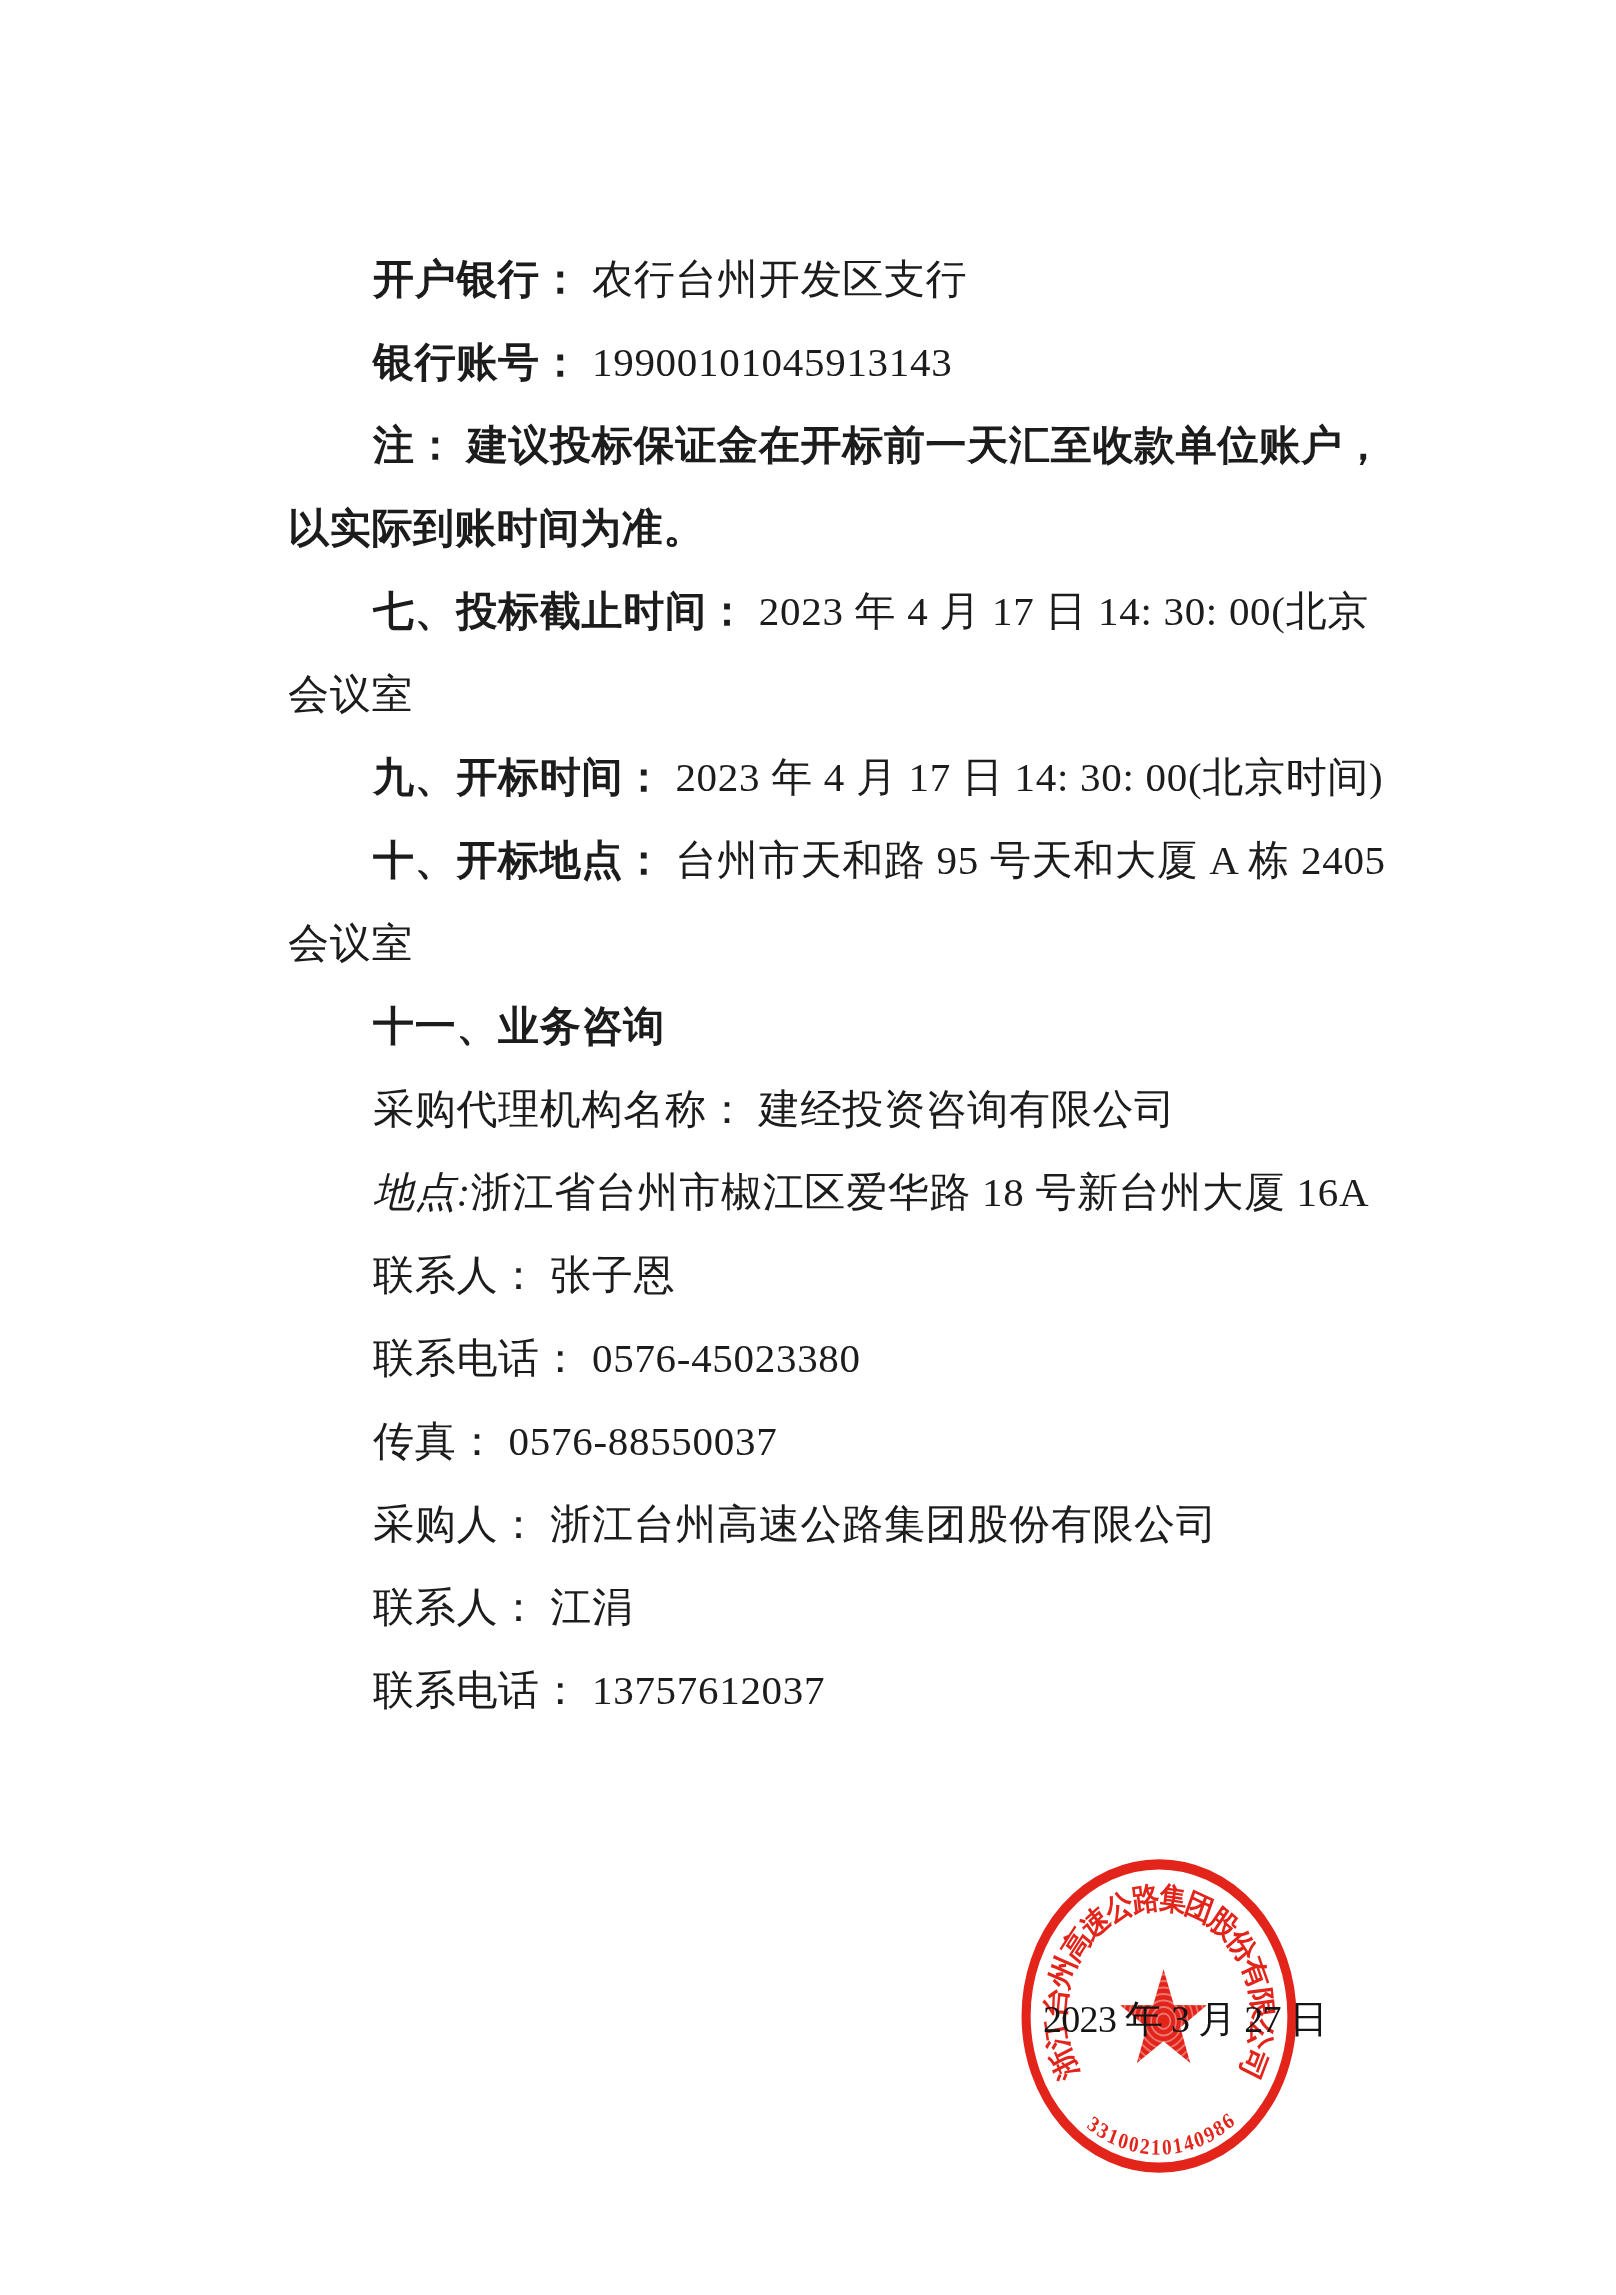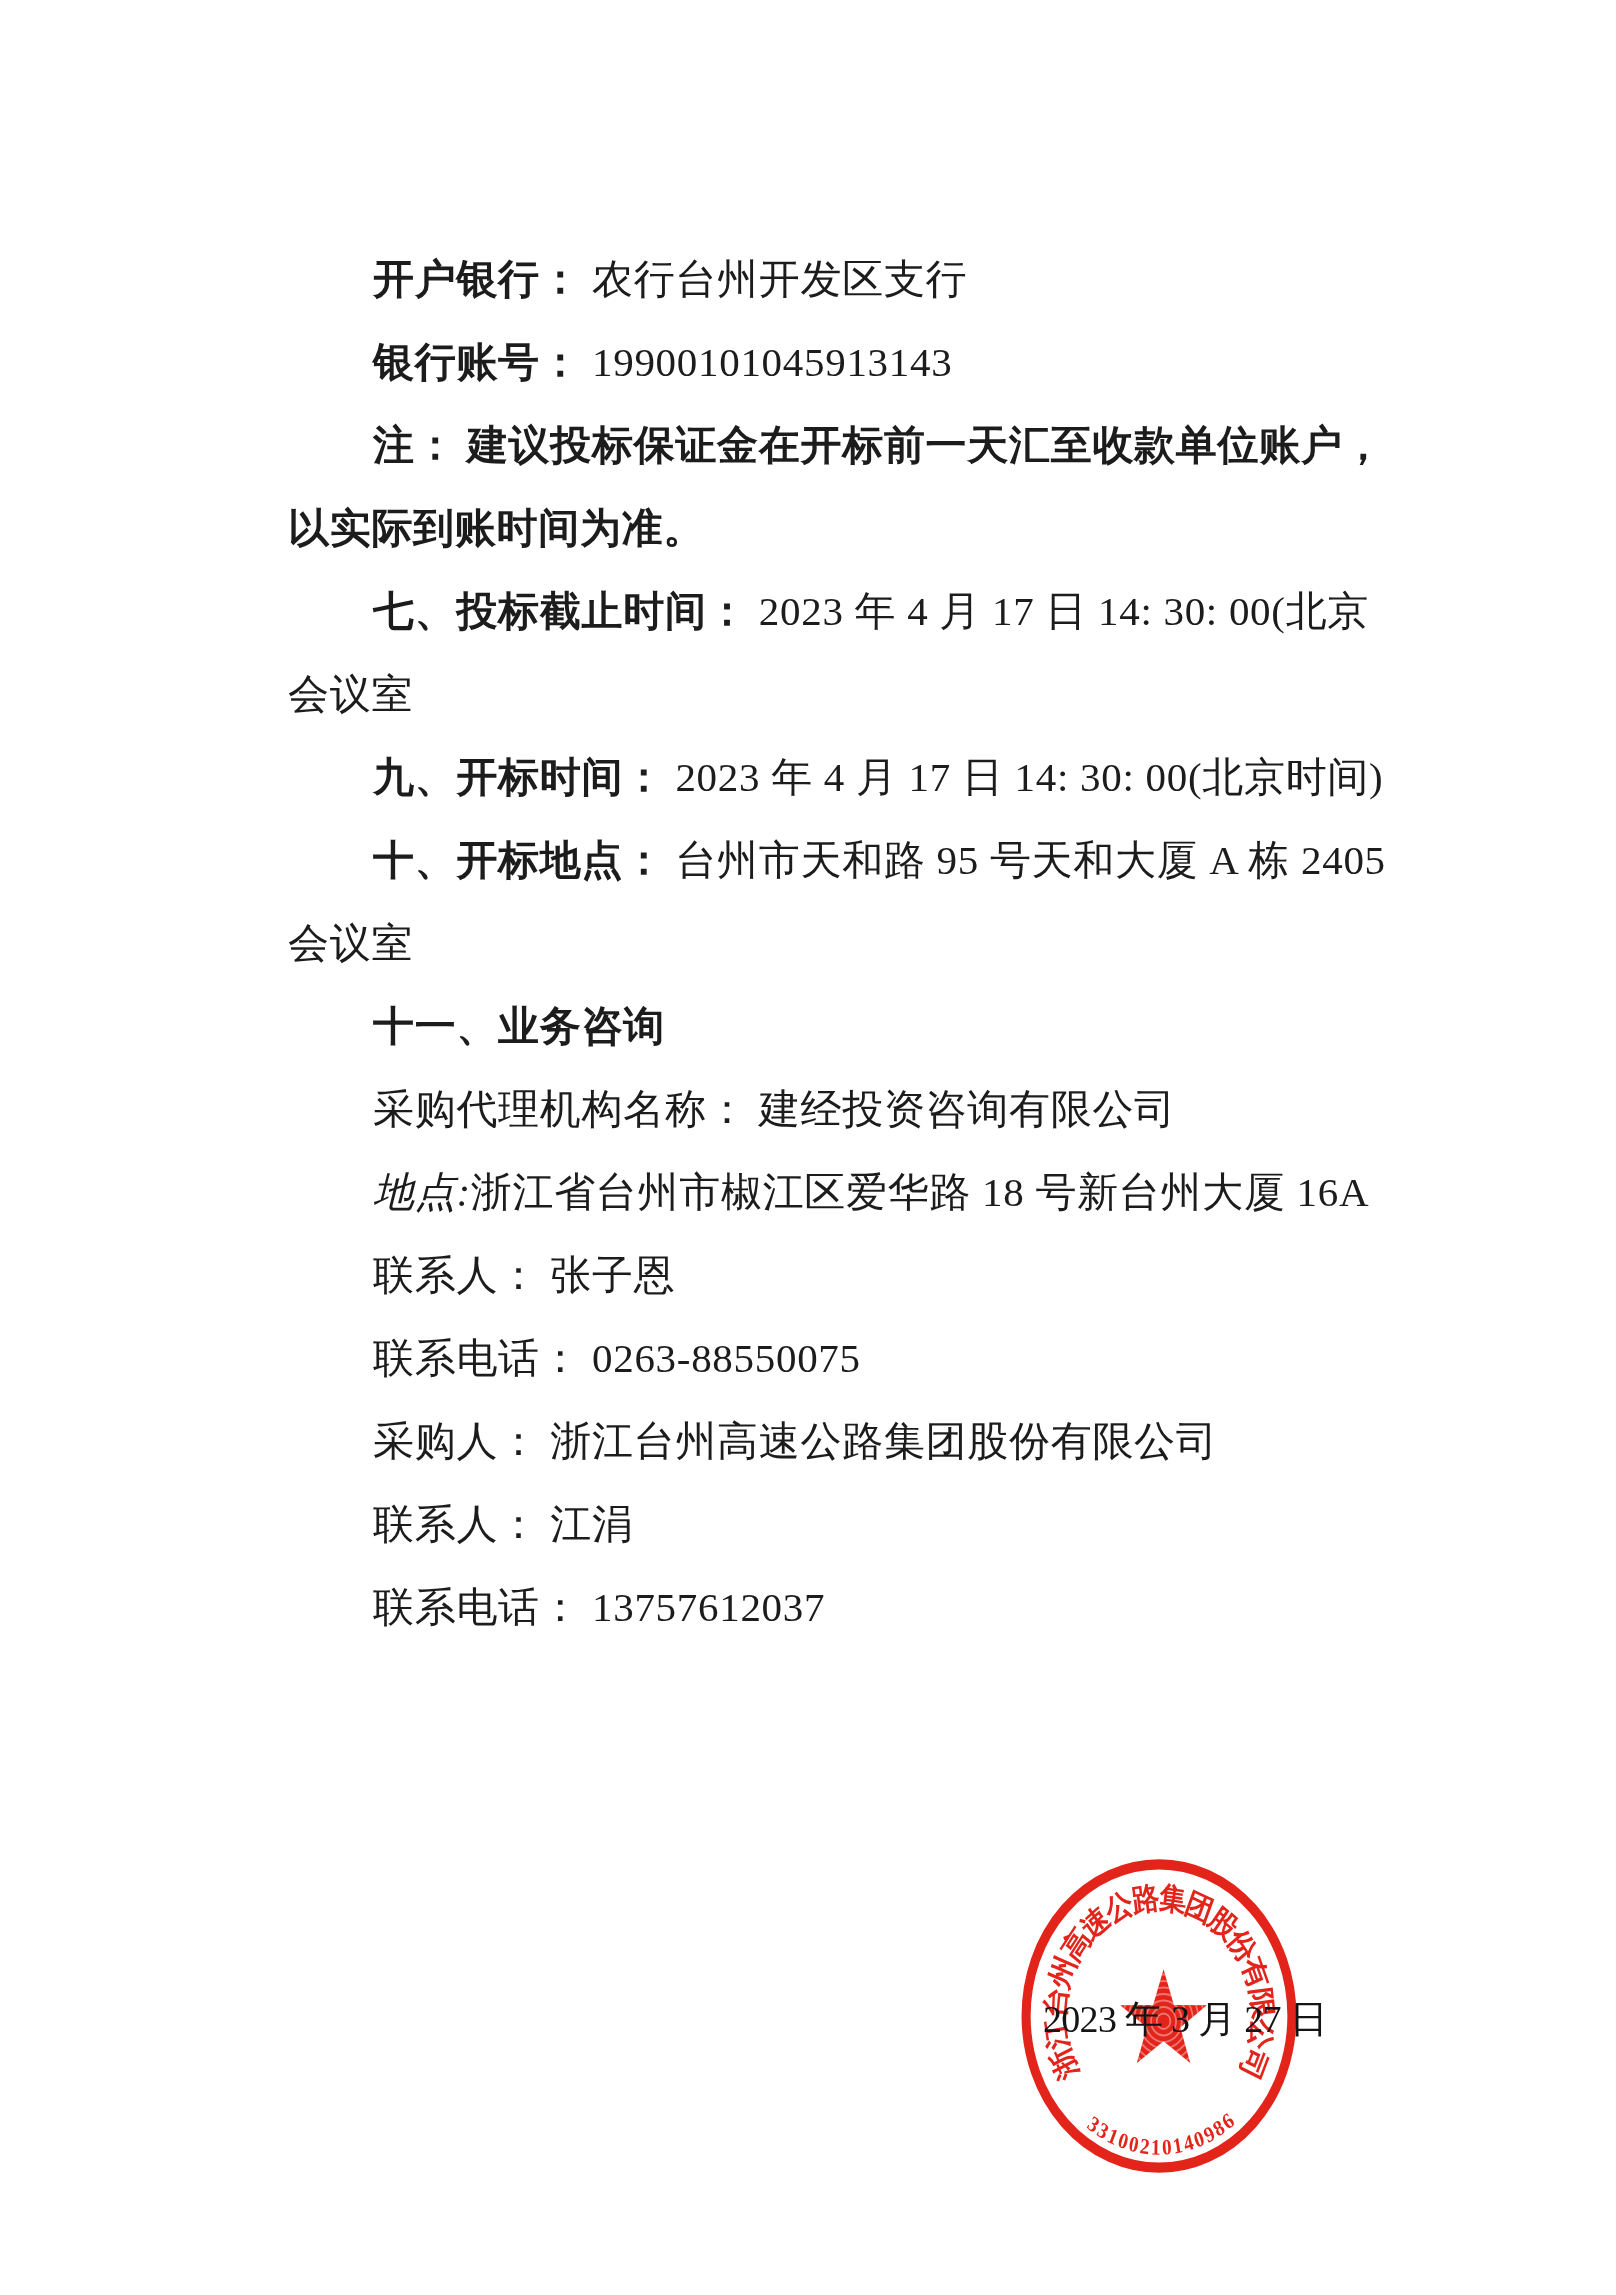--- a/index.html
+++ b/index.html
@@ -93,23 +93,26 @@
 
   <div class="line indent tight">
     <span class="label">地点:</span><span class="value">浙江省台州市椒江区爱华路 18 号新台州大厦 16A</span>
   </div>
 
   <div class="line indent plain">
     <span class="label">联系人：</span><span class="value">张子恩</span>
   </div>
 
   <div class="line indent plain">
-    <span class="label">联系电话：</span><span class="value">0263-88550075</span>
+    <span class="label">联系电话：</span><span class="value">0576-45023380</span>
   </div>
 
+  <div class="line indent plain">
+    <span class="label">传真：</span><span class="value">0576-88550037</span>
+  </div>
 
   <div class="line indent plain">
     <span class="label">采购人：</span><span class="value">浙江台州高速公路集团股份有限公司</span>
   </div>
 
   <div class="line indent plain">
     <span class="label">联系人：</span><span class="value">江涓</span>
   </div>
 
   <div class="line indent plain">

